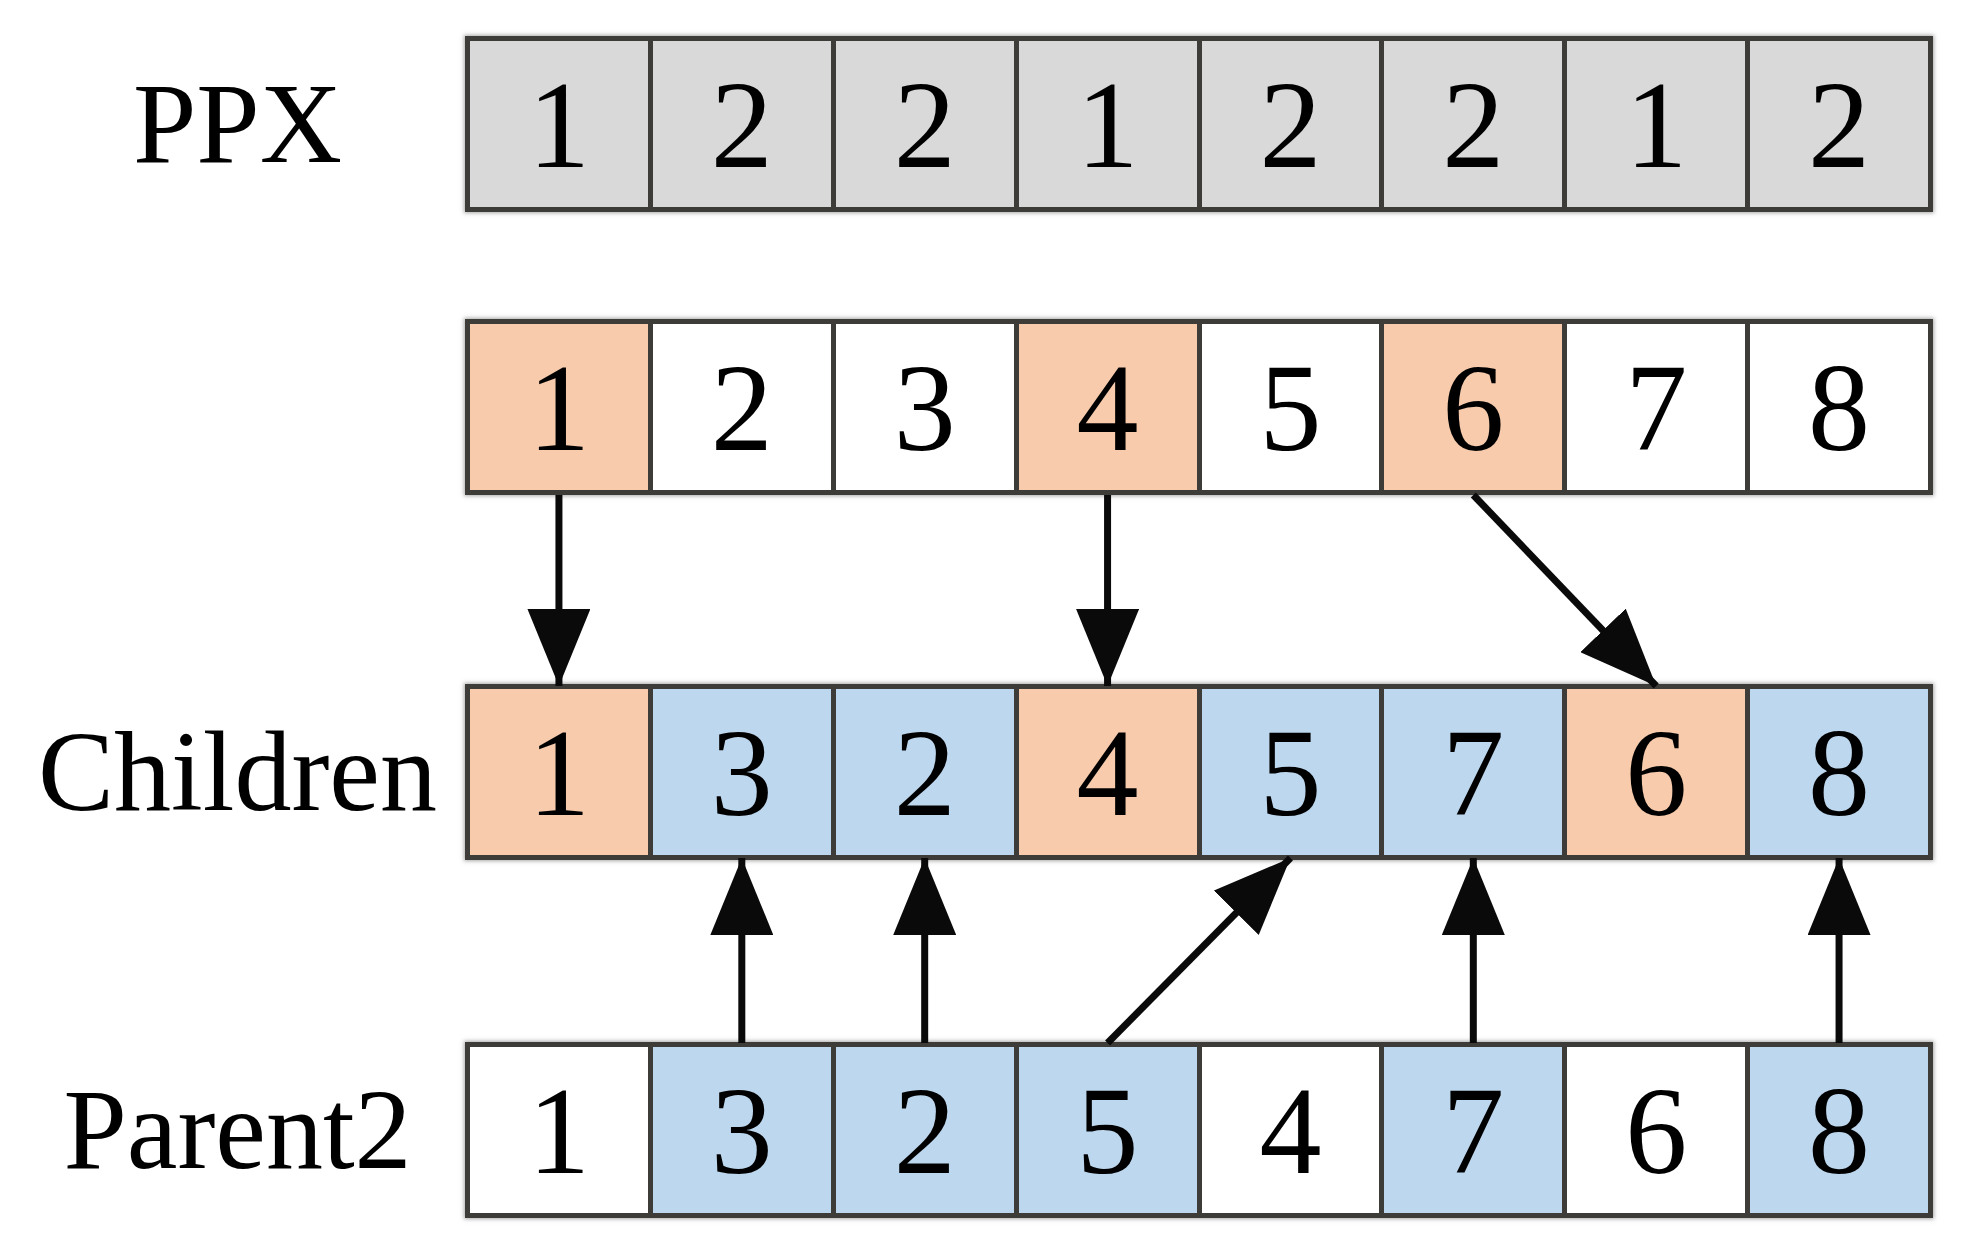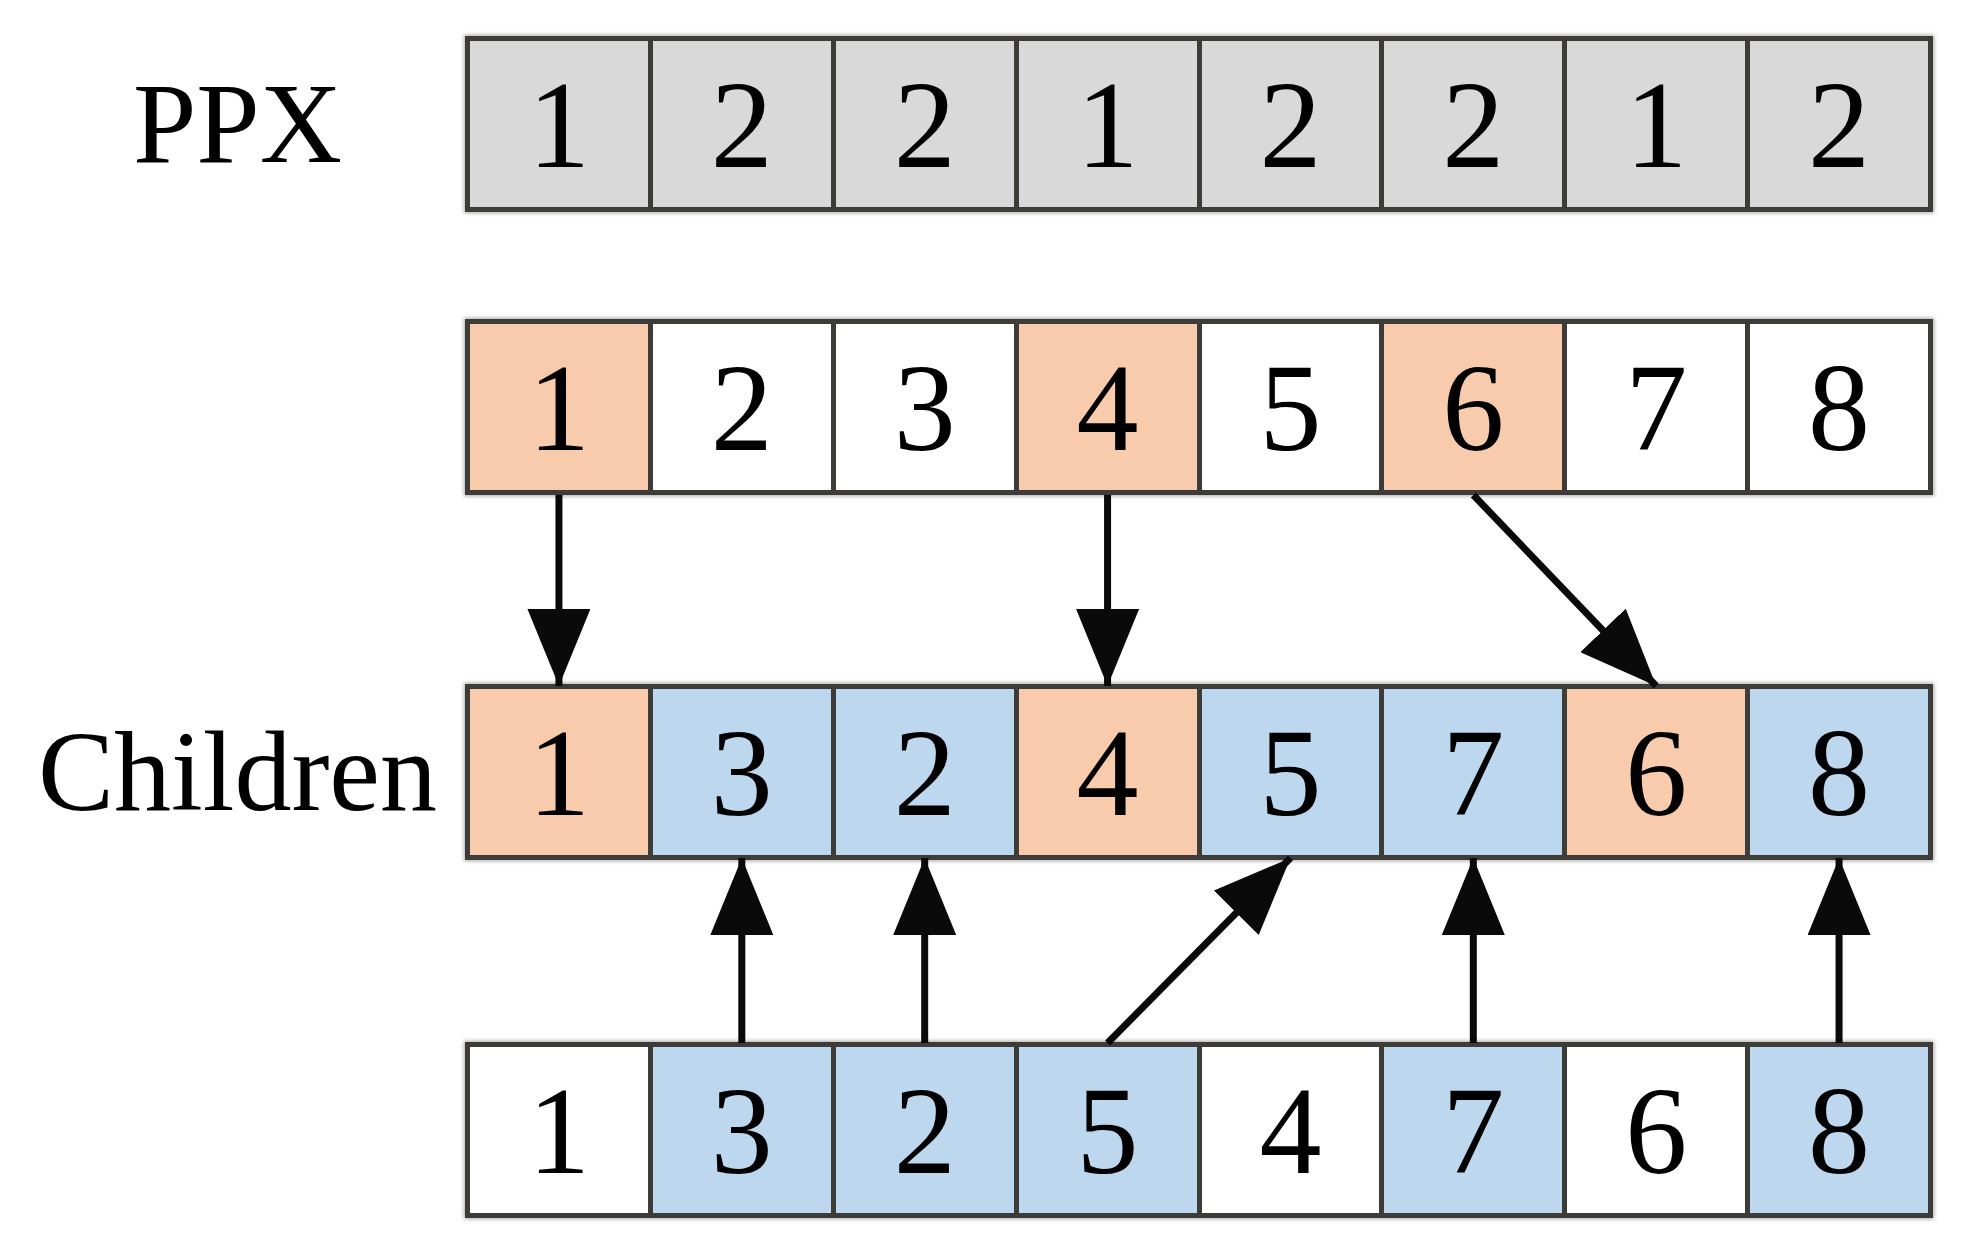--- a/index.html
+++ b/index.html
@@ -166,20 +166,21 @@
           </div>
           <div class="cell" style="background: rgb(247, 203, 172);">
             <span>6</span>
           </div>
           <div class="cell" style="background: rgb(189, 215, 238);">
             <span>8</span>
           </div>
         </div>
       </div>
       <div class="row" style="top: 1042px;">
+        <div class="row-label">Parent2</div>
         <div class="cells">
           <div class="cell" style="background: rgb(255, 255, 255);">
             <span>1</span>
           </div>
           <div class="cell" style="background: rgb(189, 215, 238);">
             <span>3</span>
           </div>
           <div class="cell" style="background: rgb(189, 215, 238);">
             <span>2</span>
           </div>

